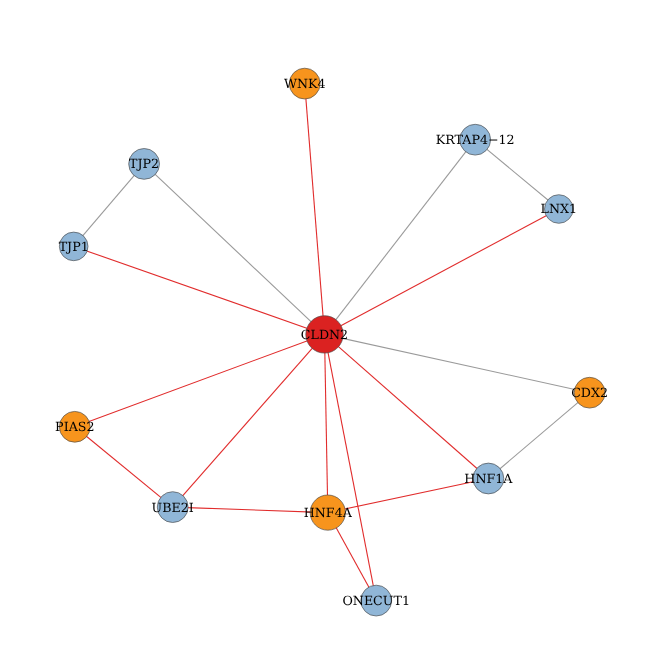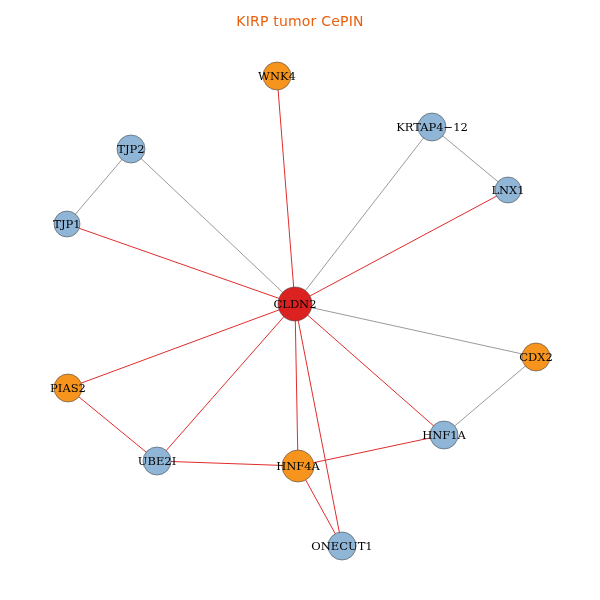--- a/index.html
+++ b/index.html
@@ -32,21 +32,20 @@
   }
   text.node-label {
     font-family: "DejaVu Serif", "Liberation Serif", serif;
     font-size: 11.5px;
   }
 </style>
 </head>
 <body>
 
 <div class="plot">
-  <div class="plot-title" style="color: rgb(232, 96, 14);">KIRP tumor CePIN</div>
   <svg class="graph" width="600" height="600" viewBox="0 0 600 600">
       <line x1="295" y1="304" x2="131" y2="149" stroke="#9A9A9A" stroke-width="1"></line>
       <line x1="295" y1="304" x2="432" y2="127" stroke="#9A9A9A" stroke-width="1"></line>
       <line x1="295" y1="304" x2="536" y2="357" stroke="#9A9A9A" stroke-width="1"></line>
       <line x1="131" y1="149" x2="67" y2="224" stroke="#9A9A9A" stroke-width="1"></line>
       <line x1="432" y1="127" x2="508" y2="190" stroke="#9A9A9A" stroke-width="1"></line>
       <line x1="536" y1="357" x2="444" y2="435" stroke="#9A9A9A" stroke-width="1"></line>
       <line x1="295" y1="304" x2="277" y2="76" stroke="#E12C2C" stroke-width="1"></line>
       <line x1="295" y1="304" x2="508" y2="190" stroke="#E12C2C" stroke-width="1"></line>
       <line x1="295" y1="304" x2="67" y2="224" stroke="#E12C2C" stroke-width="1"></line>

